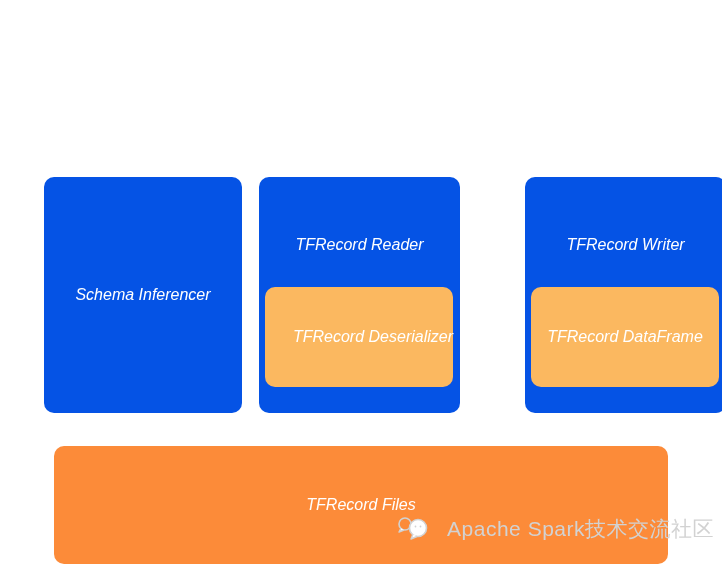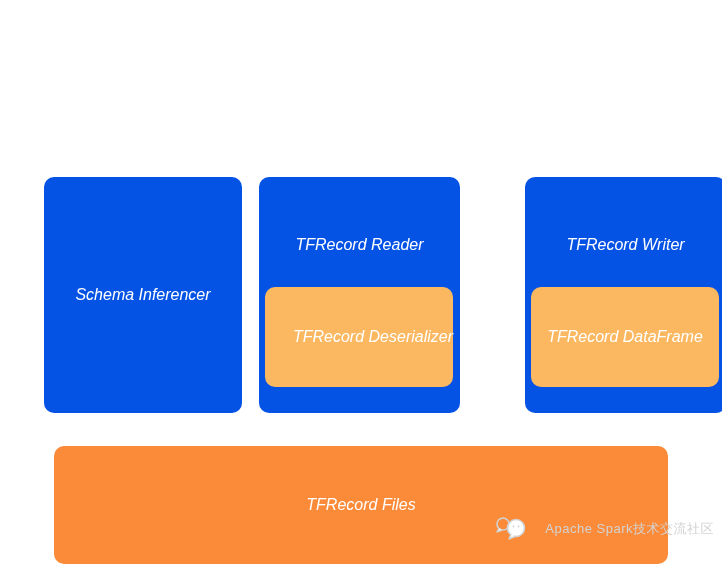--- a/index.html
+++ b/index.html
@@ -68,21 +68,21 @@
     width: 614px; height: 118px; margin-top: 24px;
   }
   .watermark {
     position: absolute;
     right: 8px; top: 512px;
     height: 34px;
     display: flex;
     align-items: center;
     gap: 16px;
     color: #d2d2d2;
-    font-size: 13px;
+    font-size: 21px;
     font-style: normal;
     letter-spacing: 0.5px;
     user-select: none;
   }
   .watermark svg { display: block; }
 </style>
 </head>
 <body>
 
 <div class="canvas">

